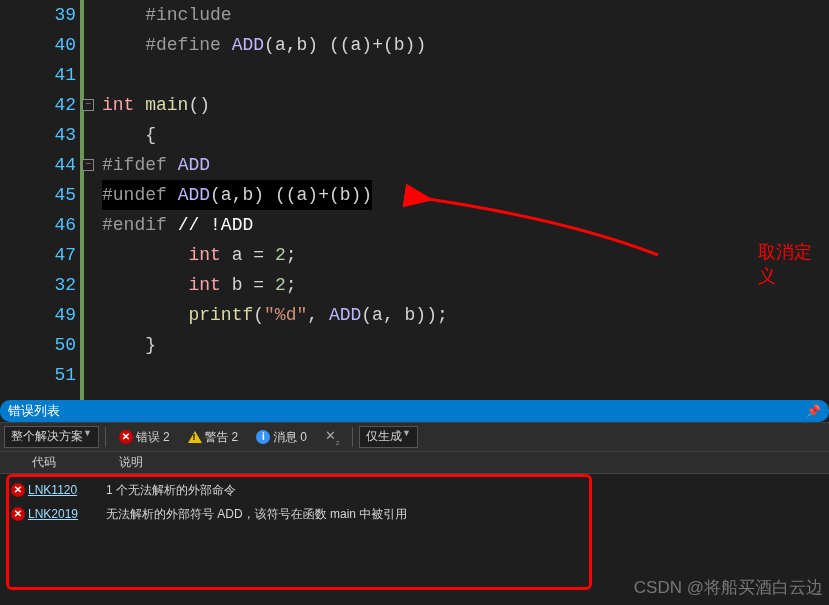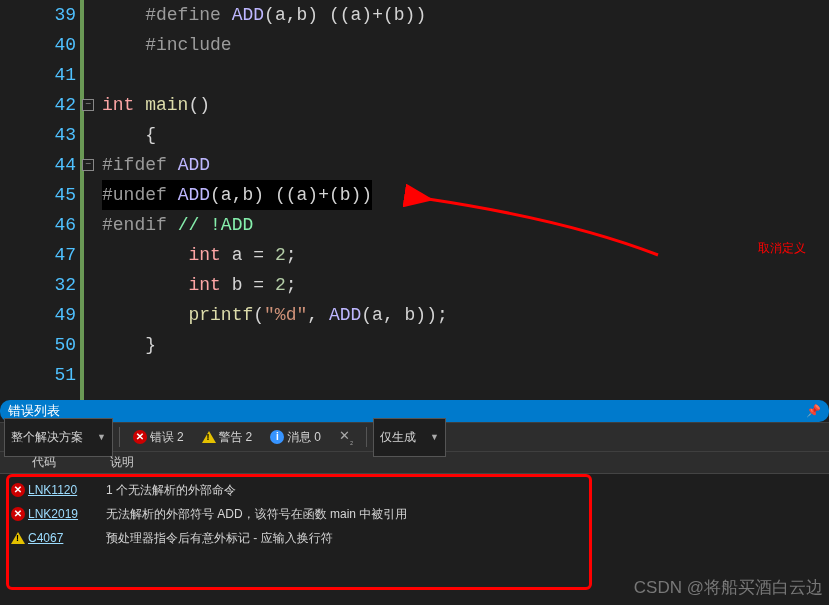--- a/index.html
+++ b/index.html
@@ -48,28 +48,28 @@
   .code .line { height: 30px; line-height: 30px; white-space: pre; }
   .c-pre { color: #9b9b9b; }
   .c-macro { color: #beb7ff; }
   .c-punc { color: #d4d4d4; }
   .c-kw { color: #fca5a5; }
   .c-func { color: #dcdcaa; }
   .c-id { color: #d4d4d4; }
   .c-num { color: #b5cea8; }
   .c-str { color: #ce9178; }
   .c-inc { color: #ce9178; }
-  .c-cmt { color: #86efac; }
+  .c-cmt { color: #ffffff; }
   .hl-line { background: #000000; display: inline-block; }
   .arrow-svg { position: absolute; top: 0; left: 0; pointer-events: none; }
   .annot {
     position: absolute;
     color: #ff0000;
     font-family: 'Microsoft YaHei', sans-serif;
-    font-size: 12px;
+    font-size: 18px;
     font-weight: 500;
     top: 240px;
     left: 660px;
   }
   .panel-title {
     background: #007acc;
     color: #fff;
     font-family: 'Microsoft YaHei', sans-serif;
     font-size: 13px;
     padding: 2px 8px;
@@ -91,23 +91,23 @@
     padding: 0 4px;
     font-family: 'Microsoft YaHei', sans-serif;
     font-size: 12px;
     color: #d4d4d4;
   }
   .combo {
     background: #1e1e1e;
     border: 1px solid #555;
     padding: 1px 6px;
     display: flex;
-    align-items: center;
-    gap: 14px;
-    height: 39px;
+    align-items: flex-start;
+    gap: 0;
+    height: 22px;
   }
   .combo .arrow { font-size: 9px; color: #aaa; }
   .tb-btn {
     display: flex;
     align-items: center;
     gap: 3px;
     padding: 2px 6px;
     border: 1px solid transparent;
     height: 22px;
   }
@@ -118,20 +118,21 @@
   .ic-info { color:#fff; background:#3794ff; border-radius:50%; width:14px; height:14px; font-size:10px; font-weight:bold; line-height:14px; text-align:center; font-style:normal; }
   .sep { width:1px; height:20px; background:#555; margin:0 2px; }
   .grid-header {
     background:#2d2d2d;
     display:flex;
     font-family:'Microsoft YaHei',sans-serif;
     font-size:12px;
     color:#ccc;
     border-bottom:1px solid #444;
     padding-left:28px;
+    gap:9px;
   }
   .gh-cell { padding:2px 4px; }
   .gh-code { width:78px; }
   .gh-desc { flex:1; }
   .err-list {
     background:#1e1e1e;
     font-family:'Microsoft YaHei',sans-serif;
     font-size:12px;
     color:#d4d4d4;
     padding:4px 0 10px 0;
@@ -188,22 +189,22 @@
   <div class="code" id="code">
     <svg class="arrow-svg" width="700" height="400">
       <defs>
           <marker id="ah" markerWidth="10" markerHeight="8" refX="2" refY="4" orient="auto">
         <path d="M10,0 L0,4 L10,8 Z" fill="#ff0000"></path>
       </marker>
         </defs>
       <path d="M560,255 Q470,220 330,199" stroke="#ff0000" stroke-width="3" fill="none" marker-end="url(#ah)"></path>
     </svg>
     <div class="annot">取消定义</div>
-  <div class="line">    <span class="c-pre">#define</span> <span class="c-macro">ADD</span><span class="c-punc">(</span><span class="c-id">a</span><span class="c-punc">,</span><span class="c-id">b</span><span class="c-punc">)</span> <span class="c-punc">((</span><span class="c-id">a</span><span class="c-punc">)+(</span><span class="c-id">b</span><span class="c-punc">))</span></div>
-      <div class="line">    <span class="c-pre">#include</span><span class="c-inc"><stdio.h></stdio.h></span></div>
+  <div class="line">    <span class="c-pre">#include</span><span class="c-inc"><stdio.h></stdio.h></span></div>
+      <div class="line">    <span class="c-pre">#define</span> <span class="c-macro">ADD</span><span class="c-punc">(</span><span class="c-id">a</span><span class="c-punc">,</span><span class="c-id">b</span><span class="c-punc">)</span> <span class="c-punc">((</span><span class="c-id">a</span><span class="c-punc">)+(</span><span class="c-id">b</span><span class="c-punc">))</span></div>
       <div class="line">    </div>
       <div class="line"><span class="c-kw">int</span> <span class="c-func">main</span><span class="c-punc">()</span></div>
       <div class="line">    <span class="c-punc">{</span></div>
       <div class="line"><span class="c-pre">#ifdef</span> <span class="c-macro">ADD</span></div>
       <div class="line"><span class="hl-line"><span class="c-pre">#undef</span> <span class="c-macro">ADD</span><span class="c-punc">(</span><span class="c-id">a</span><span class="c-punc">,</span><span class="c-id">b</span><span class="c-punc">)</span> <span class="c-punc">((</span><span class="c-id">a</span><span class="c-punc">)+(</span><span class="c-id">b</span><span class="c-punc">))</span></span></div>
       <div class="line"><span class="c-pre">#endif</span> <span class="c-cmt">// !ADD</span></div>
       <div class="line">        <span class="c-kw">int</span> <span class="c-id">a</span> <span class="c-punc">=</span> <span class="c-num">2</span><span class="c-punc">;</span></div>
       <div class="line">        <span class="c-kw">int</span> <span class="c-id">b</span> <span class="c-punc">=</span> <span class="c-num">2</span><span class="c-punc">;</span></div>
       <div class="line">        <span class="c-func">printf</span><span class="c-punc">(</span><span class="c-str">"%d"</span><span class="c-punc">, </span><span class="c-macro">ADD</span><span class="c-punc">(</span><span class="c-id">a</span><span class="c-punc">, </span><span class="c-id">b</span><span class="c-punc">));</span></div>
       <div class="line">    <span class="c-punc">}</span></div>
@@ -261,25 +262,16 @@
       <div class="cell-code">LNK1120</div>
       <div class="cell-desc">1 个无法解析的外部命令</div>
     </div>
     <div class="err-row">
       <div class="cell-ic">
         <span class="ic ic-err">✕</span>
       </div>
       <div class="cell-code">LNK2019</div>
       <div class="cell-desc">无法解析的外部符号 ADD，该符号在函数 main 中被引用</div>
     </div>
-    <div class="err-row">
-      <div class="cell-ic">
-        <span class="ic">
-          <span class="ic-warn"></span>
-        </span>
-      </div>
-      <div class="cell-code">C4067</div>
-      <div class="cell-desc">预处理器指令后有意外标记 - 应输入换行符</div>
-    </div>
   </div>
 
 <div class="red-box"></div>
 <div class="watermark">CSDN @将船买酒白云边</div>
 
 </body></html>

